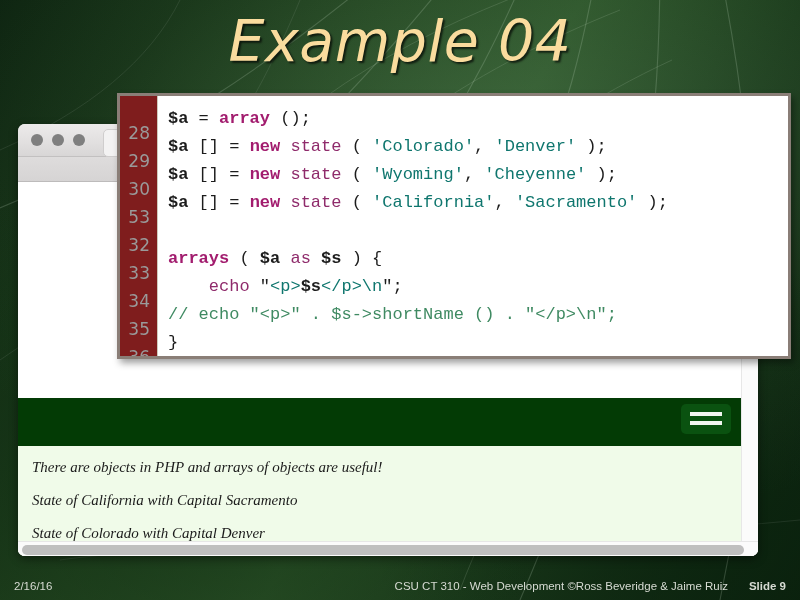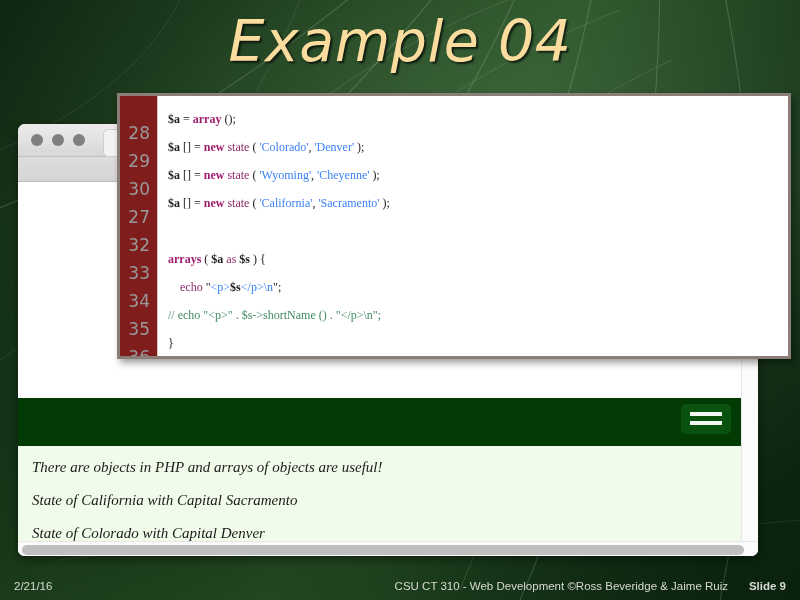--- a/index.html
+++ b/index.html
@@ -177,31 +177,31 @@
     height: 28px;
     line-height: 28px;
   }
   .codearea {
     flex: 1 1 auto;
     padding: 9px 0 0 10px;
     box-sizing: border-box;
     overflow: hidden;
   }
   .cline {
-    font-family: Liberation Serif, serif;
-    font-size: 12px;
+    font-family: Liberation Mono, monospace;
+    font-size: 17px;
     height: 28px;
     line-height: 28px;
     white-space: pre;
     color: #1c1c1c;
   }
   .k   { color: #a21c6e; font-weight: bold; }
   .kw  { color: #8f2b6b; }
   .var { color: #1c1c1c; font-weight: bold; }
-  .str { color: #3b82f6; }
+  .str { color: #0f766e; }
   .cmt { color: #3f8a62; }
   .pln { color: #1c1c1c; }
 
   
   .footer {
     position: absolute;
     left: 0; bottom: 0;
     width: 800px; height: 26px;
     color: #d7dbd3;
     font-size: 11.5px;
@@ -280,39 +280,39 @@
         <div class="hthumb"></div>
       </div>
     </div>
   </div>
 
   <div class="code-window">
     <div class="gutter" id="gutter">
         <div>28</div>
         <div>29</div>
         <div>30</div>
-        <div>27</div>
+        <div>53</div>
         <div>32</div>
         <div>33</div>
         <div>34</div>
         <div>35</div>
         <div>36</div>
       </div>
     <div class="codearea" id="codearea">
         <div class="cline"><span class="var">$a </span><span class="pln">= </span><span class="k">array </span><span class="pln">();</span></div>
         <div class="cline"><span class="var">$a </span><span class="pln">[] </span><span class="pln">= </span><span class="k">new </span><span class="kw">state </span><span class="pln">( </span><span class="str">'Colorado'</span><span class="pln">, </span><span class="str">'Denver'</span><span class="pln"> );</span></div>
         <div class="cline"><span class="var">$a </span><span class="pln">[] </span><span class="pln">= </span><span class="k">new </span><span class="kw">state </span><span class="pln">( </span><span class="str">'Wyoming'</span><span class="pln">, </span><span class="str">'Cheyenne'</span><span class="pln"> );</span></div>
         <div class="cline"><span class="var">$a </span><span class="pln">[] </span><span class="pln">= </span><span class="k">new </span><span class="kw">state </span><span class="pln">( </span><span class="str">'California'</span><span class="pln">, </span><span class="str">'Sacramento'</span><span class="pln"> );</span></div>
         <div class="cline">&nbsp;</div>
         <div class="cline"><span class="k">arrays </span><span class="pln">( </span><span class="var">$a </span><span class="kw">as </span><span class="var">$s </span><span class="pln">) {</span></div>
         <div class="cline"><span class="pln">    </span><span class="kw">echo </span><span class="pln">"</span><span class="str">&lt;p&gt;</span><span class="var">$s</span><span class="str">&lt;/p&gt;\n</span><span class="pln">";</span></div>
         <div class="cline"><span class="cmt">// echo "&lt;p&gt;" . $s-&gt;shortName () . "&lt;/p&gt;\n";</span></div>
         <div class="cline"><span class="pln">}</span></div>
       </div>
   </div>
 
   <div class="footer">
-    <span class="f-date">2/21/16</span>
+    <span class="f-date">2/16/16</span>
     <span class="f-mid">CSU CT 310 - Web Development ©Ross Beveridge &amp; Jaime Ruiz</span>
     <span class="f-slide">Slide 9</span>
   </div>
 
 </div>
 
 </body></html>

